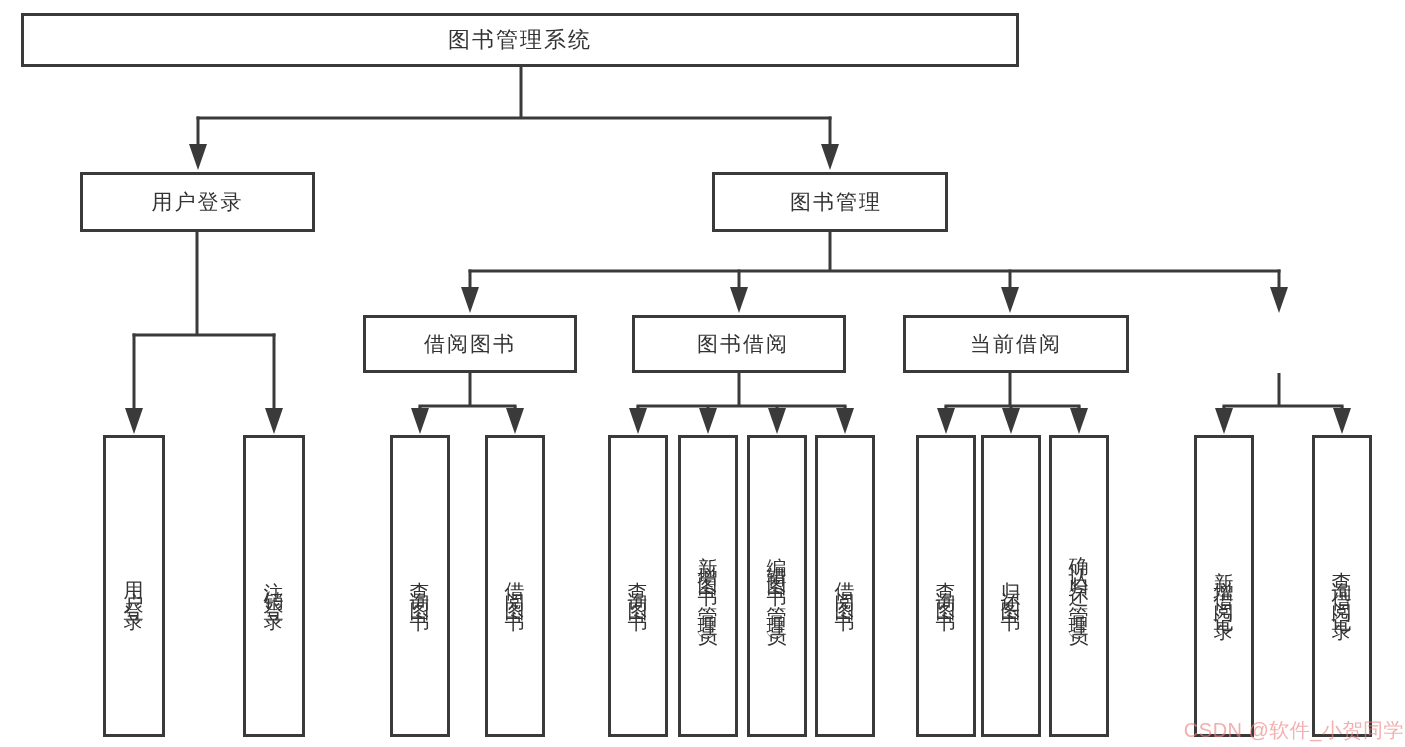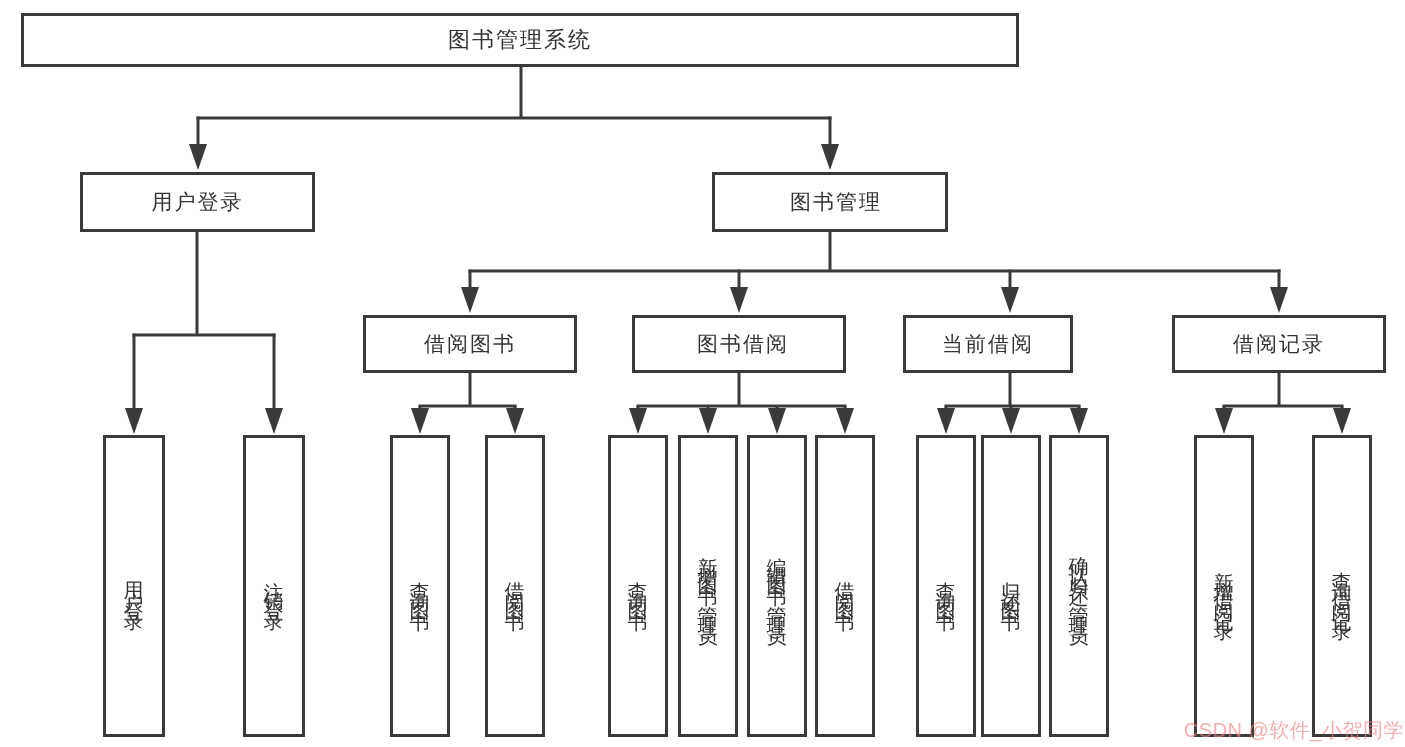--- a/index.html
+++ b/index.html
@@ -39,21 +39,21 @@
     line-height: 1.1;
   }
   
   #n-root    { left: 21px;  top: 13px;  width: 998px; height: 54px; font-size: 22px; }
   
   #n-login   { left: 80px;  top: 172px; width: 235px; height: 60px; }
   #n-mgmt    { left: 712px; top: 172px; width: 236px; height: 60px; padding-left: 12px; }
   
   #n-newbook { left: 363px;  top: 315px; width: 214px; height: 58px; }
   #n-borrow  { left: 632px;  top: 315px; width: 214px; height: 58px; padding-left: 8px; }
-  #n-current { left: 903px;  top: 315px; width: 170px; height: 58px; }
+  #n-current { left: 903px;  top: 315px; width: 226px; height: 58px; }
   #n-records { left: 1172px; top: 315px; width: 214px; height: 58px; }
   
   .leaf { top: 435px; height: 302px; width: 62px; }
   #n-g1a { left: 103px; }
   #n-g1b { left: 243px; }
   #n-g2a { left: 390px;  width: 60px; }
   #n-g2b { left: 485px;  width: 60px; }
   #n-g3a { left: 608px;  width: 60px; }
   #n-g3b { left: 678px;  width: 60px; }
   #n-g3c { left: 747px;  width: 60px; }
@@ -145,21 +145,20 @@
   </svg>
 
   <div class="node h" id="n-root">图书管理系统</div>
 
   <div class="node h" id="n-login">用户登录</div>
   <div class="node h" id="n-mgmt">图书管理</div>
 
   <div class="node h" id="n-newbook">借阅图书</div>
   <div class="node h" id="n-borrow">图书借阅</div>
   <div class="node h" id="n-current">当前借阅</div>
-  <div class="node h" id="n-records">借阅记录</div>
 
   <div class="node v leaf" id="n-g1a">用户登录</div>
   <div class="node v leaf" id="n-g1b">注销登录</div>
 
   <div class="node v leaf" id="n-g2a">查询图书</div>
   <div class="node v leaf" id="n-g2b">借阅图书</div>
 
   <div class="node v leaf" id="n-g3a">查询图书</div>
   <div class="node v leaf" id="n-g3b">新增图书（管理员）</div>
   <div class="node v leaf" id="n-g3c">编辑图书（管理员）</div>

